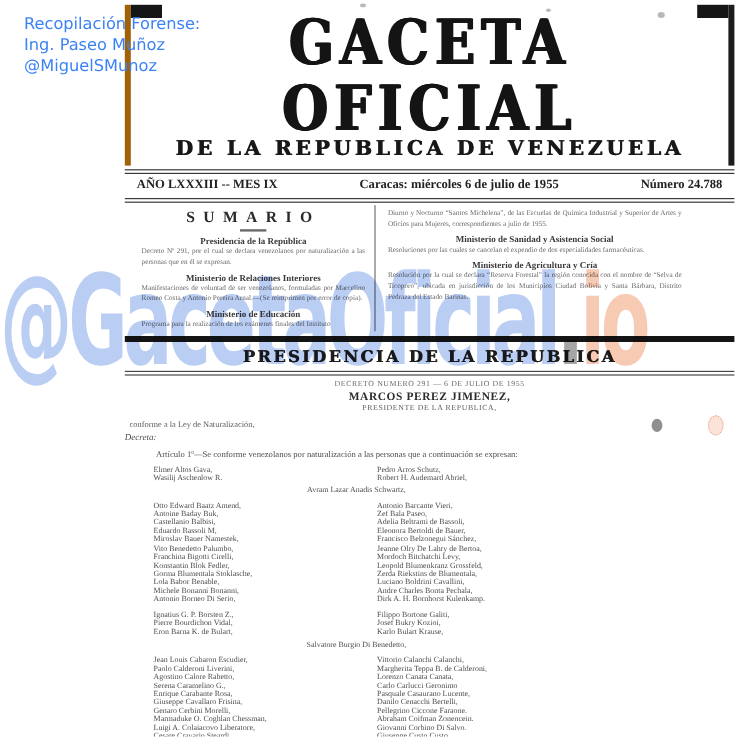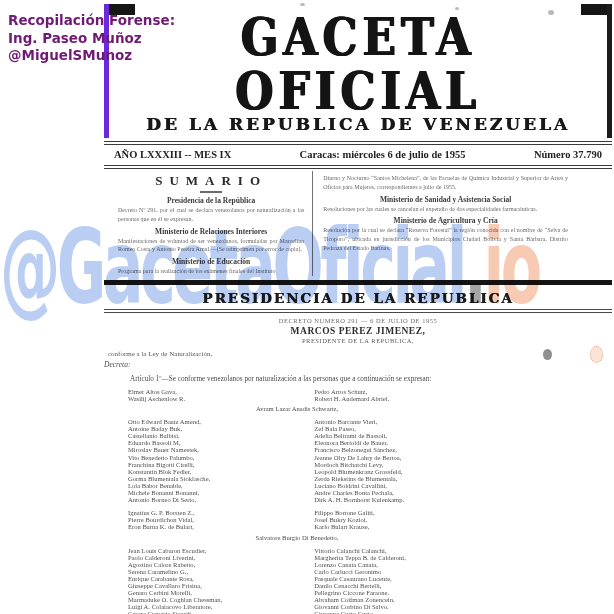--- a/index.html
+++ b/index.html
@@ -1,21 +1,21 @@
 <!DOCTYPE html>
 <html><head>
 <meta charset="utf-8">
 <style>
   html,body{margin:0;padding:0;background:#ffffff;}
   .canvas{position:relative;width:614px;height:614px;background:#ffffff;overflow:hidden;
           font-family:"Liberation Serif",serif;color:#3c3c3c;}
   .page{position:absolute;left:104px;top:4px;width:508px;}
 
   
-  .masthead{position:relative;border-left:5px solid #6d28d9;border-right:5px solid #1c1c1c;
+  .masthead{position:relative;border-left:5px solid #a16207;border-right:5px solid #1c1c1c;
             padding:6px 0 4px 0;min-height:96px;}
   .masthead::before,.masthead::after{content:"";position:absolute;top:0;width:26px;height:11px;background:#161616;}
   .masthead::before{left:0;}
   .masthead::after{right:0;}
   .mast-title{text-align:center;font-family:"DejaVu Serif",serif;font-weight:bold;color:#141414;
               font-size:44px;letter-spacing:5px;line-height:1.05;transform:scaleY(1.18);transform-origin:top center;
               text-shadow:1px 0 0 currentColor,-0.6px 0 0 currentColor;}
   .mast-sub{text-align:center;font-family:"DejaVu Serif",serif;font-weight:bold;color:#181818;
             font-size:17px;letter-spacing:3px;margin-top:12px;
             text-shadow:0.6px 0 0 currentColor;}
@@ -54,23 +54,23 @@
   
   #names-area{margin-top:5px;}
   .name-row{display:flex;margin-bottom:6px;}
   .name-col{box-sizing:border-box;}
   .name-col.left{width:41%;padding-left:24px;}
   .name-col.right{width:59%;padding-left:2px;}
   .name{font-size:6.6px;line-height:7.1px;color:#4e4e4e;white-space:nowrap;}
   .center-name{width:76%;text-align:center;font-size:6.6px;line-height:7.1px;color:#4e4e4e;margin:-3px 0 6px 0;}
 
   
-  .forensic{position:absolute;left:8px;top:12px;z-index:30;
-            font-family:"DejaVu Sans",sans-serif;font-weight:bold;font-size:13.5px;line-height:1.3;
-            color:#701a75;pointer-events:none;}
+  .forensic{position:absolute;left:20px;top:12px;z-index:30;
+            font-family:"DejaVu Sans",sans-serif;font-weight:normal;font-size:13.5px;line-height:1.3;
+            color:#3b82f6;pointer-events:none;}
   .watermark{position:absolute;left:0px;top:206px;width:614px;z-index:20;pointer-events:none;
              font-family:"DejaVu Sans",sans-serif;font-weight:bold;font-size:104px;letter-spacing:-6px;
              transform:scaleX(0.58);transform-origin:left center;white-space:nowrap;
              mix-blend-mode:multiply;opacity:0.9;}
   .wm-main{color:#b3c8f2;}
   .wm-dot{color:#9b9b9b;}
   .wm-suffix{color:#f6c4ab;}
 
   .speck{position:absolute;pointer-events:none;}
   .speck.gray{background:#b9b9b9;border-radius:50%;}
@@ -86,21 +86,21 @@
 
     <div class="masthead">
       <div class="mast-title">GACETA OFICIAL</div>
       <div class="mast-sub">DE LA REPUBLICA DE VENEZUELA</div>
     </div>
 
     <div class="rule"></div>
     <div class="edition-row">
       <span class="ed-left">AÑO LXXXIII -- MES IX</span>
       <span class="ed-center">Caracas: miércoles 6 de julio de 1955</span>
-      <span class="ed-right">Número 37.790</span>
+      <span class="ed-right">Número 24.788</span>
     </div>
     <div class="rule below"></div>
 
     <div class="columns">
       <div class="col-left">
         <div class="sumario-title">SUMARIO</div>
         <div class="sum-orn"></div>
         <div id="sumario-left">
             <div class="sum-head">Presidencia de la República</div>
             <div class="sum-body">Decreto Nº 291, por el cual se declara venezolanos por naturalización a las personas que en él se expresan.</div>

